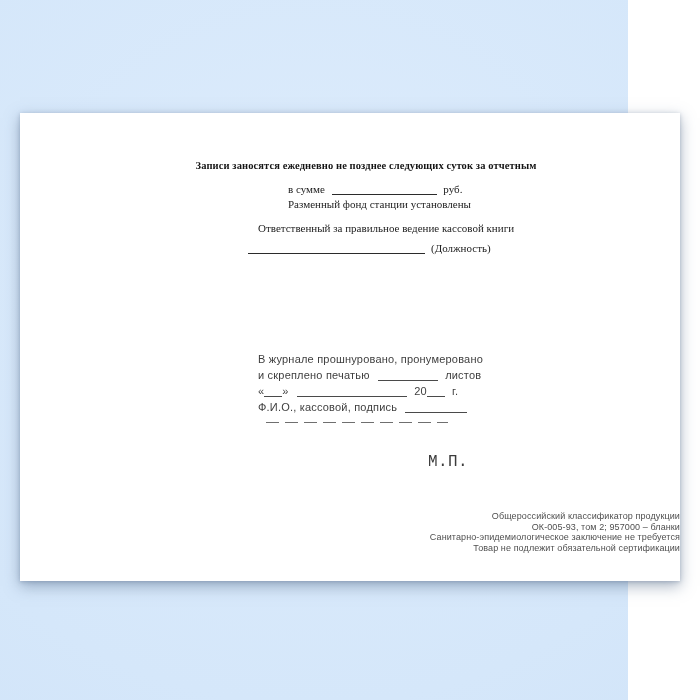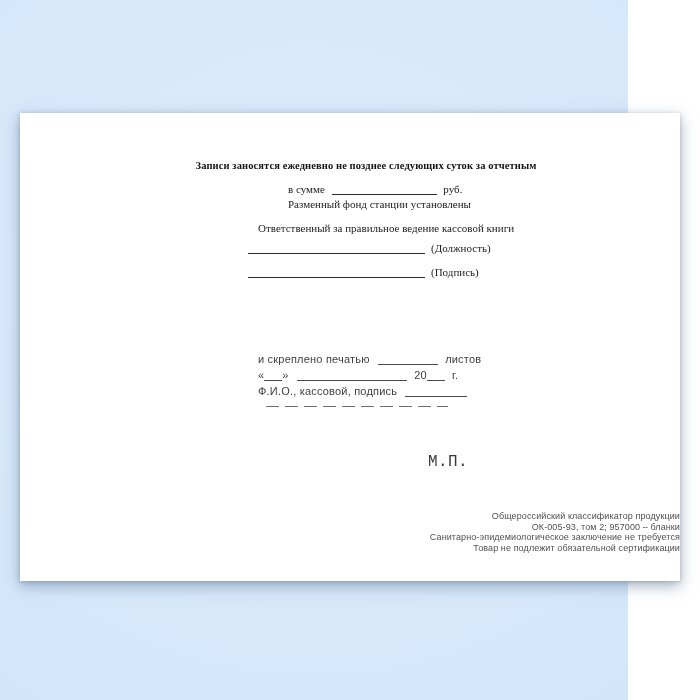--- a/index.html
+++ b/index.html
@@ -109,25 +109,23 @@
       </div>
       <div>Разменный фонд станции установлены</div>
     </div>
 
     <div class="resp-heading">Ответственный за правильное ведение кассовой книги</div>
 
     <div class="blank-row row-position">
       <span class="blank serif-blank w177"></span><span class="blank-label">(Должность)</span>
     </div>
 
-    <div class="blank-row row-signature">
-      <span class="blank serif-blank w177"></span><span class="blank-label">(Подпись)</span>
-    </div>
 
     <div class="journal">
+      <div>В журнале прошнуровано, пронумеровано</div>
       <div>
         <span>и скреплено печатью</span>
         <span class="blank sans-blank w60 ml5 mr4"></span>
         <span>листов</span>
       </div>
       <div>
         <span>«</span><span class="blank sans-blank w18"></span><span>»</span>
         <span class="blank sans-blank w110 ml5 mr4"></span>
         <span>20</span><span class="blank sans-blank w18"></span>
         <span class="ml4">г.</span>

